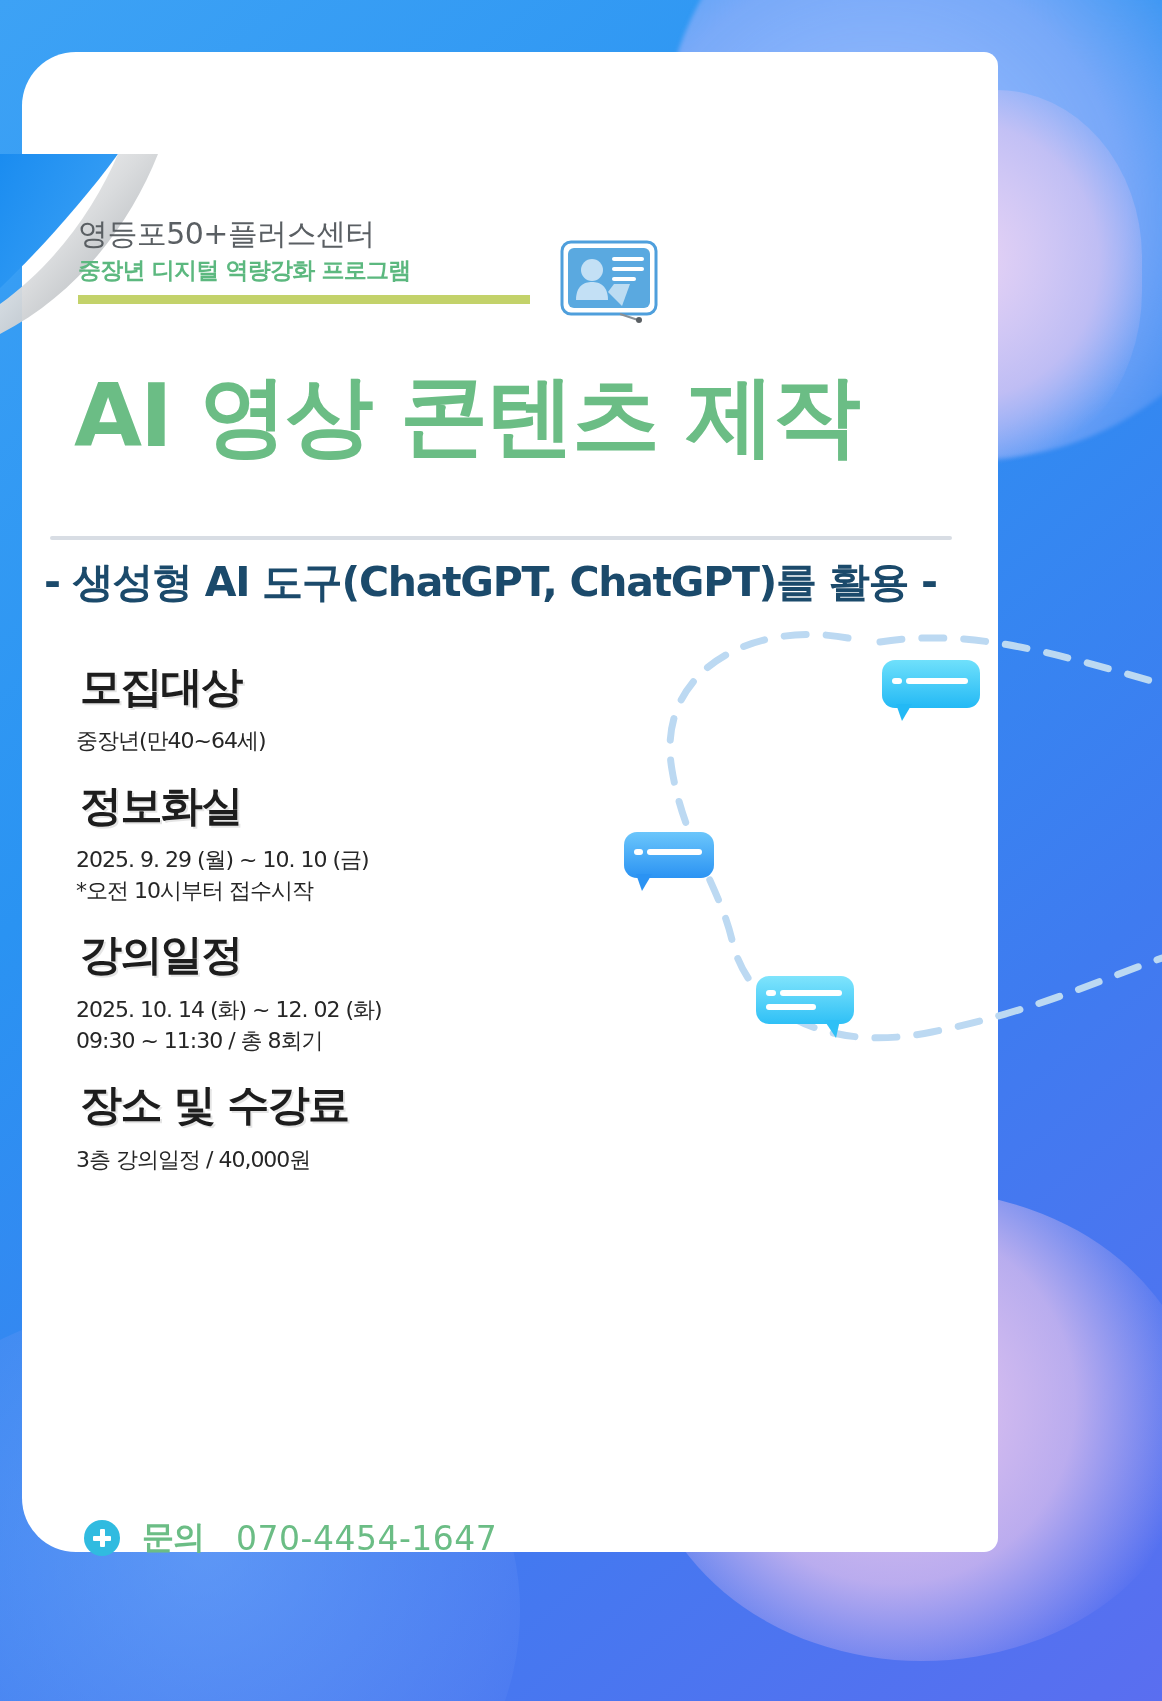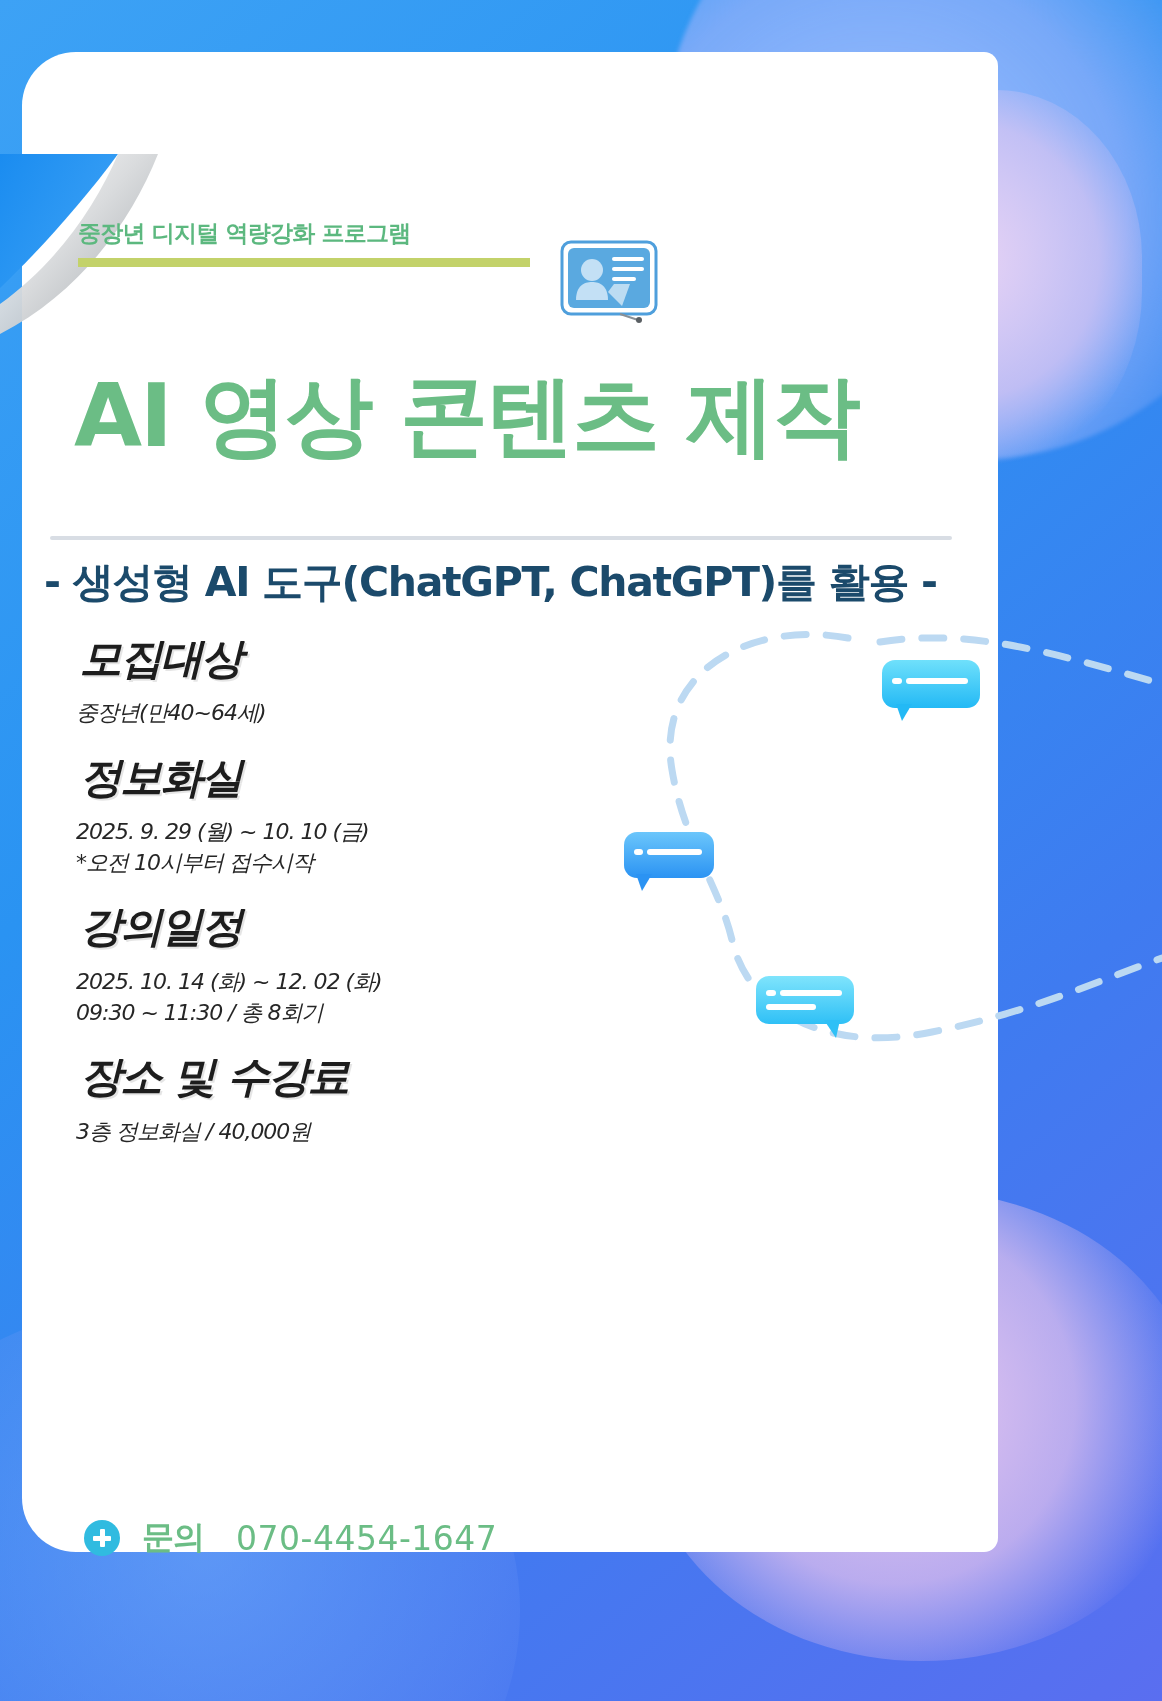--- a/index.html
+++ b/index.html
@@ -153,23 +153,22 @@
     font-weight: 700;
     color: #1b4a6b;
     letter-spacing: -1.3px;
     white-space: nowrap;
   }
 
   
   .info {
     position: absolute;
     left: 76px;
-    top: 636px;
+    top: 664px;
     width: 520px;
-    font-style: italic;
   }
   .section { margin-bottom: 26px; }
   .section:last-child { margin-bottom: 0; }
 
   .sec-head {
     display: inline-block;
     position: relative;
     font-size: 42px;
     font-weight: 800;
     color: #1d1d1d;
@@ -273,20 +272,21 @@
           <stop offset="0%" stop-color="#1a8cf0"></stop>
           <stop offset="100%" stop-color="#3aa0f5"></stop>
         </linearGradient>
       </defs>
       <path d="M0,0 L118,0 C86,44 40,96 0,134 Z" fill="url(#peelBlue)"></path>
       <path d="M118,0 C96,52 56,110 0,150 L0,180 C78,140 130,70 158,0 Z" fill="url(#peelShade)" opacity="0.95"></path>
     </svg>
   </div>
 
   <div class="header">
+    <div class="brand-line">영등포50+플러스센터</div>
     <div class="program-line">중장년 디지털 역량강화 프로그램</div>
     <div class="brand-underline"></div>
   </div>
 
   <div class="header-badge">
     <svg width="104" height="88" viewBox="0 0 104 88">
       <rect x="2" y="2" width="94" height="72" rx="9" fill="#ffffff" stroke="#4f9fdc" stroke-width="3"></rect>
       <rect x="8" y="8" width="82" height="60" rx="6" fill="#5aa9e0"></rect>
       <circle cx="32" cy="30" r="11" fill="#c3e0f5"></circle>
       <path d="M16,60 C16,46 24,42 32,42 C40,42 48,46 48,60 Z" fill="#c3e0f5"></path>
@@ -380,21 +380,21 @@
         <div>09:30 ~ 11:30 / 총 8회기</div>
       </div>
     </div>
 
     <div class="section">
       <div class="sec-head">
         <span class="hl"></span>
         <span class="txt">장소 및 수강료</span>
       </div>
       <div class="sec-body">
-        <div>3층 정보화실 / 40,000원</div>
+        <div>3층 강의일정 / 40,000원</div>
       </div>
     </div>
 
   </div>
 
   <div class="contact">
     <span class="plus-badge"></span>
     <span class="contact-label">문의</span>
     <span class="contact-phone">070-4454-1647</span>
   </div>

